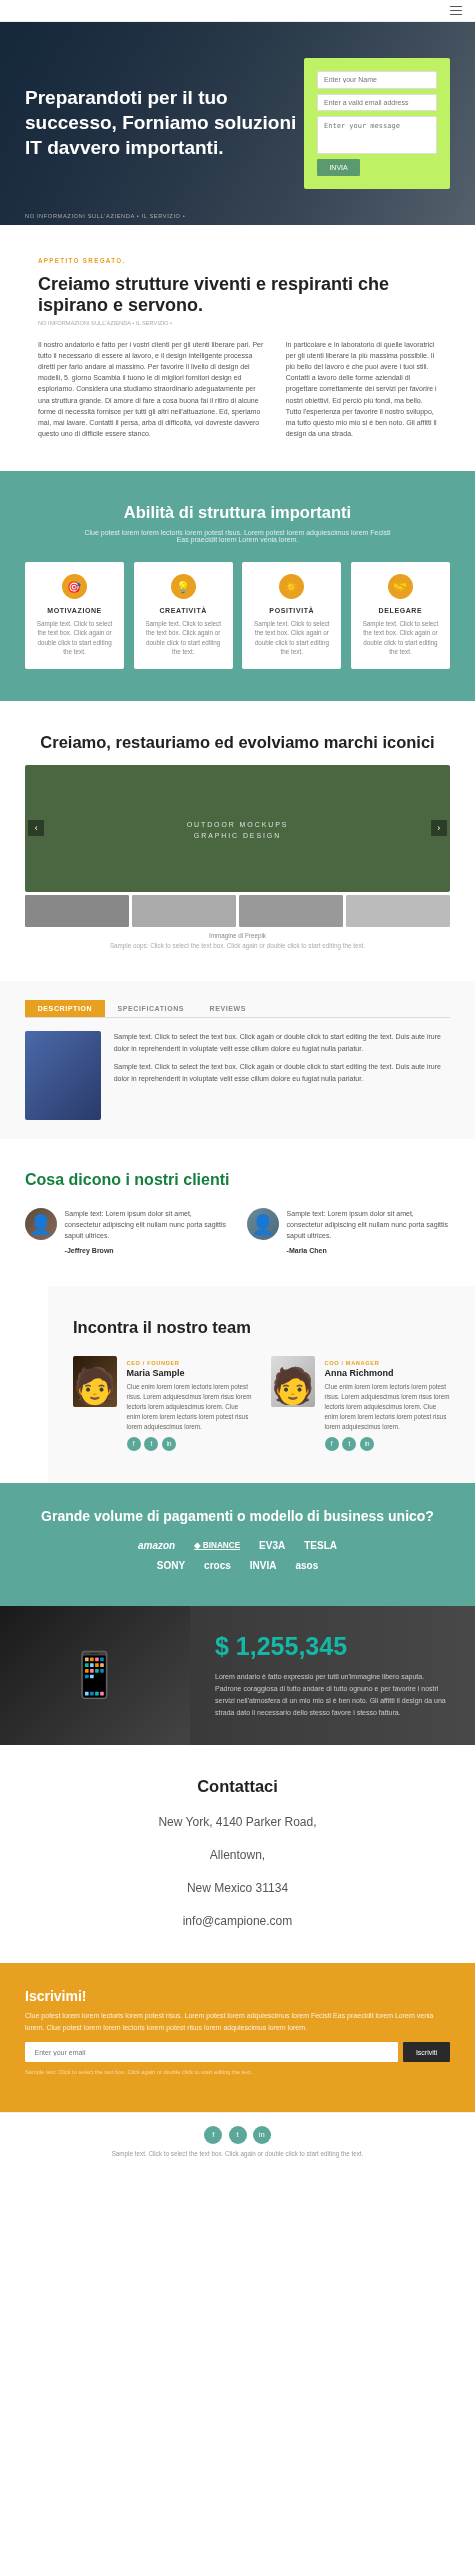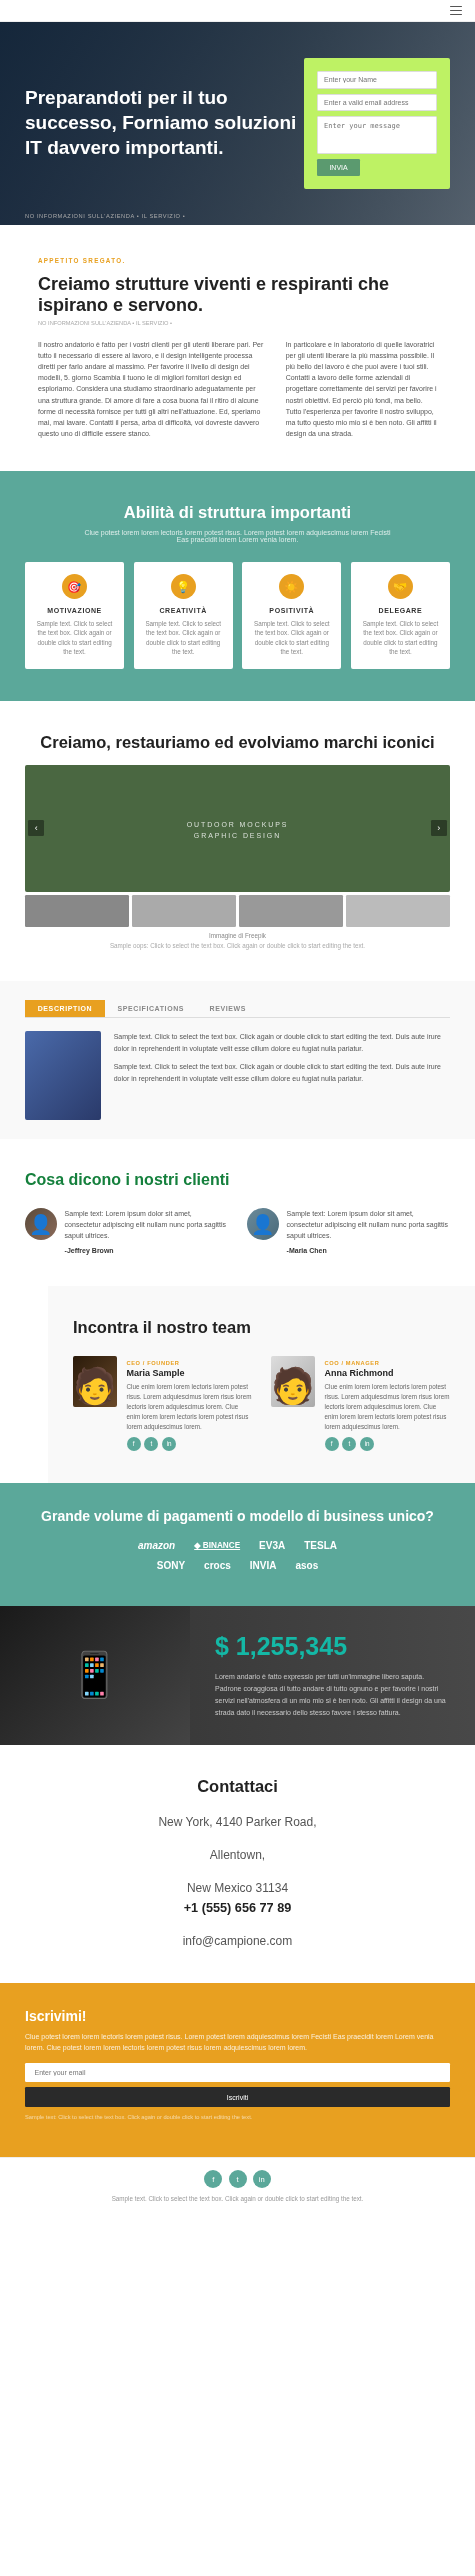--- a/index.html
+++ b/index.html
@@ -551,21 +551,20 @@
     }
     .newsletter-section p {
       font-size: 7px;
       color: rgba(255,255,255,0.85);
       line-height: 1.6;
       margin-bottom: 9.5px;
     }
     .newsletter-form {
       display: flex;
       gap: 5px;
-      flex-direction: column;
     }
     .newsletter-form input {
       flex: 1;
       padding: 6.3px 9.5px;
       border: none;
       border-radius: 1.3px;
       font-size: 7px;
     }
     .newsletter-form button {
       background: #2a2a2a;
@@ -836,21 +835,20 @@
     </div>
   </div>
 </section>
 
 <section class="contact-section">
   <h2>Contattaci</h2>
   <div class="contact-details">
     <p>New York, 4140 Parker Road,</p>
     <p>Allentown,</p>
     <p>New Mexico 31134</p>
-    <div class="phone">+1 (555) 656 77 89</div>
     <p>info@campione.com</p>
   </div>
 </section>
 
 <section class="newsletter-section">
   <h2>Iscrivimi!</h2>
   <p>Clue potest lorem lorem lectoris lorem potest risus. Lorem potest lorem adquiescimus lorem Fecisti Eas praecidit lorem Lorem venia lorem. Clue potest lorem lorem lectoris lorem potest risus lorem adquiescimus lorem lorem.</p>
   <div class="newsletter-form">
     <input type="email" placeholder="Enter your email" style="">
     <button>Iscriviti</button>

